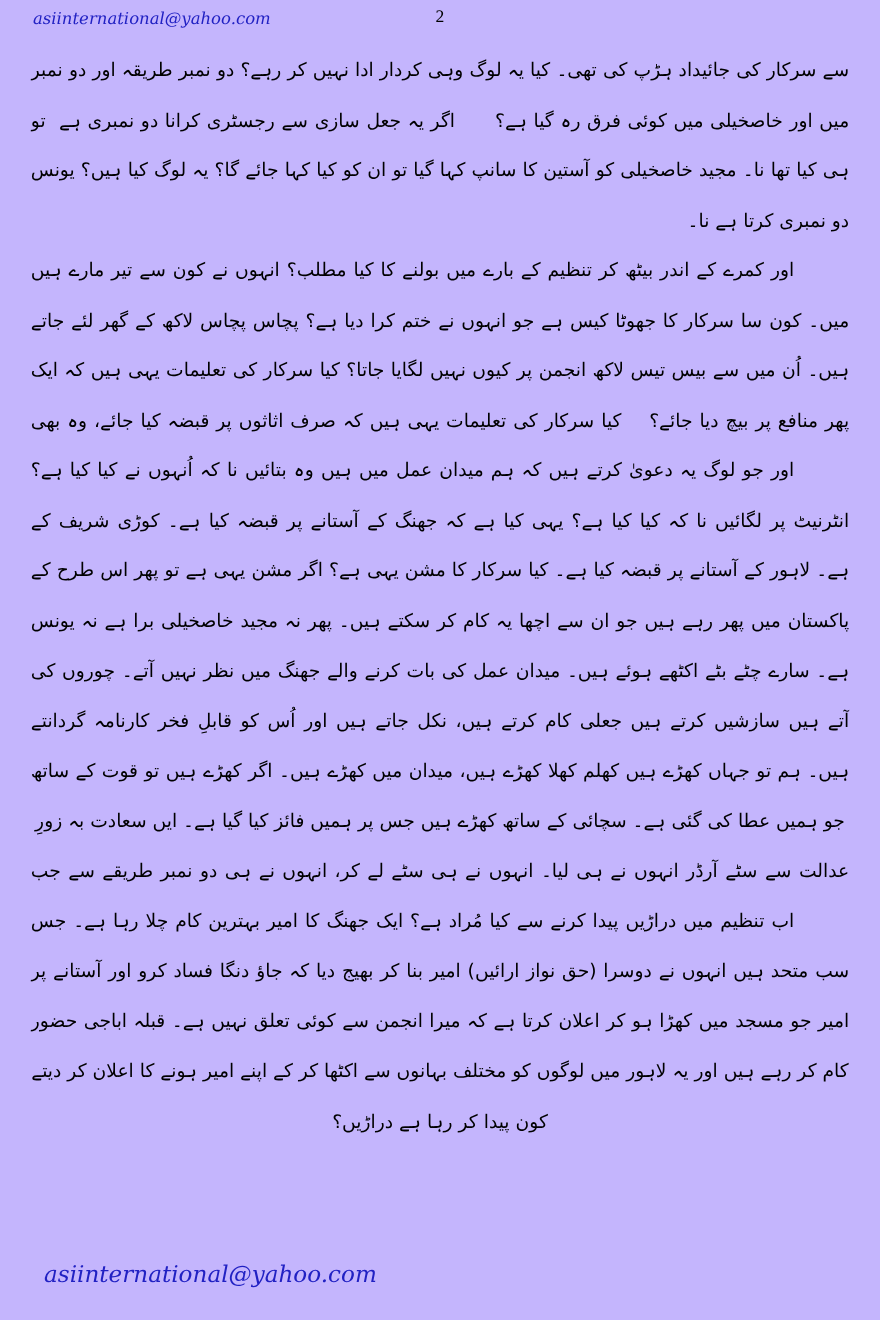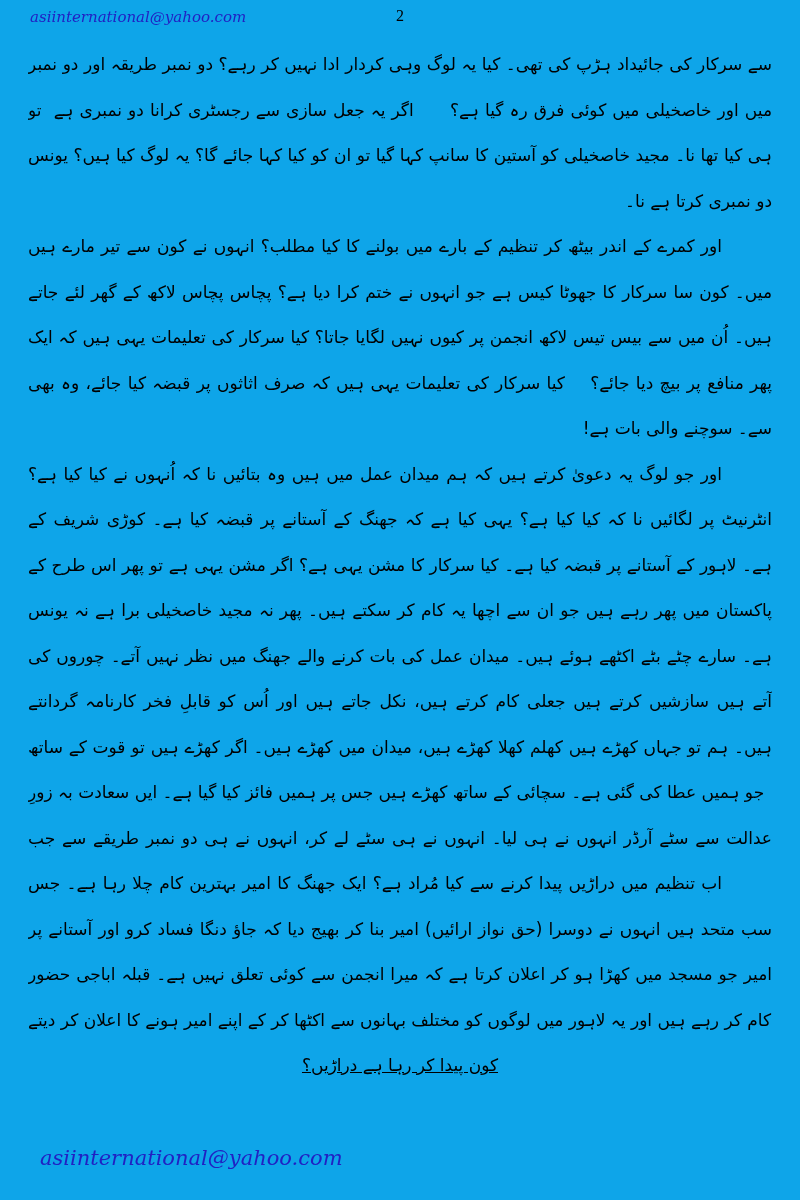--- a/index.html
+++ b/index.html
@@ -1,20 +1,20 @@
 <!DOCTYPE html>
 <html lang="ur"><head>
 <meta charset="utf-8">
 <style>
   html, body { margin: 0; padding: 0; background: #ffffff; }
   .page {
     position: relative;
     width: 800px;
     height: 1200px;
-    background: #0ea5e9;
+    background: #c4b5fd;
     overflow: hidden;
     font-family: "DejaVu Sans", sans-serif;
   }
   .header-email {
     position: absolute;
     top: 8px;
     left: 30px;
     font-family: "DejaVu Serif", "Liberation Serif", serif;
     font-style: italic;
     font-size: 15px;
@@ -42,27 +42,26 @@
   }
   .line {
     font-size: 17px;
     line-height: 45.5px;
     height: 45.5px;
     overflow: hidden;
     text-align: justify;
     text-align-last: justify;
   }
   .line.end {
-    text-align: left;
+    text-align: center;
     text-align-last: right;
   }
   .line.center {
     text-align: center;
     text-align-last: center;
-    text-decoration: underline;
   }
   .line.start { padding-right: 50px; }
   .footer-email {
     position: absolute;
     top: 1146px;
     left: 40px;
     font-family: "DejaVu Serif", "Liberation Serif", serif;
     font-style: italic;
     font-size: 21px;
     color: #2121c3;
@@ -81,21 +80,20 @@
 
   <div class="content">
     <div class="line">سے سرکار کی جائیداد ہڑپ کی تھی۔ کیا یہ لوگ وہی کردار ادا نہیں کر رہے؟ دو نمبر طریقہ اور دو نمبر کام اور دو نمبر رجسٹری سے ان</div>
     <div class="line">میں اور خاصخیلی میں کوئی فرق رہ گیا ہے؟ &nbsp;&nbsp;&nbsp;&nbsp; اگر یہ جعل سازی سے رجسٹری کرانا دو نمبری ہے &nbsp;تو مجید خاصخیلی نے بھی ایسے</div>
     <div class="line">ہی کیا تھا نا۔ مجید خاصخیلی کو آستین کا سانپ کہا گیا تو ان کو کیا کہا جائے گا؟ یہ لوگ کیا ہیں؟ یونس برا کیوں ہے؟ یونس بھی تو</div>
     <div class="line end">دو نمبری کرتا ہے نا۔</div>
     <div class="line start">اور کمرے کے اندر بیٹھ کر تنظیم کے بارے میں بولنے کا کیا مطلب؟ انہوں نے کون سے تیر مارے ہیں میدان</div>
     <div class="line">میں۔ کون سا سرکار کا جھوٹا کیس ہے جو انہوں نے ختم کرا دیا ہے؟ پچاس پچاس لاکھ کے گھر لئے جاتے ہیں &nbsp;اور بیچے جاتے</div>
     <div class="line">ہیں۔ اُن میں سے بیس تیس لاکھ انجمن پر کیوں نہیں لگایا جاتا؟ کیا سرکار کی تعلیمات یہی ہیں کہ ایک کروڑ کا گھر لیا جائے اور</div>
     <div class="line">پھر منافع پر بیچ دیا جائے؟ &nbsp;&nbsp; کیا سرکار کی تعلیمات یہی ہیں کہ صرف اثاثوں پر قبضہ کیا جائے، وہ بھی دو نمبر طریقوں</div>
-    <div class="line end">سے۔ سوچنے والی بات ہے!</div>
     <div class="line start">اور جو لوگ یہ دعویٰ کرتے ہیں کہ ہم میدان عمل میں ہیں وہ بتائیں نا کہ اُنہوں نے کیا کیا ہے؟ کبھی یہ بھی تو لکھ کر</div>
     <div class="line">انٹرنیٹ پر لگائیں نا کہ کیا کیا ہے؟ یہی کیا ہے کہ جھنگ کے آستانے پر قبضہ کیا ہے۔ کوڑی شریف کے آستانے پر قبضہ کیا</div>
     <div class="line">ہے۔ لاہور کے آستانے پر قبضہ کیا ہے۔ کیا سرکار کا مشن یہی ہے؟ اگر مشن یہی ہے تو پھر اس طرح کے تو بے شمار لوگ</div>
     <div class="line">پاکستان میں پھر رہے ہیں جو ان سے اچھا یہ کام کر سکتے ہیں۔ پھر نہ مجید خاصخیلی برا ہے نہ یونس برا ہے نہ کوئی اور برا</div>
     <div class="line">ہے۔ سارے چٹے بٹے اکٹھے ہوئے ہیں۔ میدان عمل کی بات کرنے والے جھنگ میں نظر نہیں آتے۔ چوروں کی طرح</div>
     <div class="line">آتے ہیں سازشیں کرتے ہیں جعلی کام کرتے ہیں، نکل جاتے ہیں اور اُس کو قابلِ فخر کارنامہ گردانتے ہیں۔ کمرے میں تو یہ</div>
     <div class="line">ہیں۔ ہم تو جہاں کھڑے ہیں کھلم کھلا کھڑے ہیں، میدان میں کھڑے ہیں۔ اگر کھڑے ہیں تو قوت کے ساتھ کھڑے ہیں</div>
     <div class="line end">جو ہمیں عطا کی گئی ہے۔ سچائی کے ساتھ کھڑے ہیں جس پر ہمیں فائز کیا گیا ہے۔ ایں سعادت بہ زورِ بازو نیست۔</div>
     <div class="line">عدالت سے سٹے آرڈر انہوں نے ہی لیا۔ انہوں نے ہی سٹے لے کر، انہوں نے ہی دو نمبر طریقے سے جب دیکھا</div>
     <div class="line start">اب تنظیم میں دراڑیں پیدا کرنے سے کیا مُراد ہے؟ ایک جھنگ کا امیر بہترین کام چلا رہا ہے۔ جس کے ساتھ</div>

